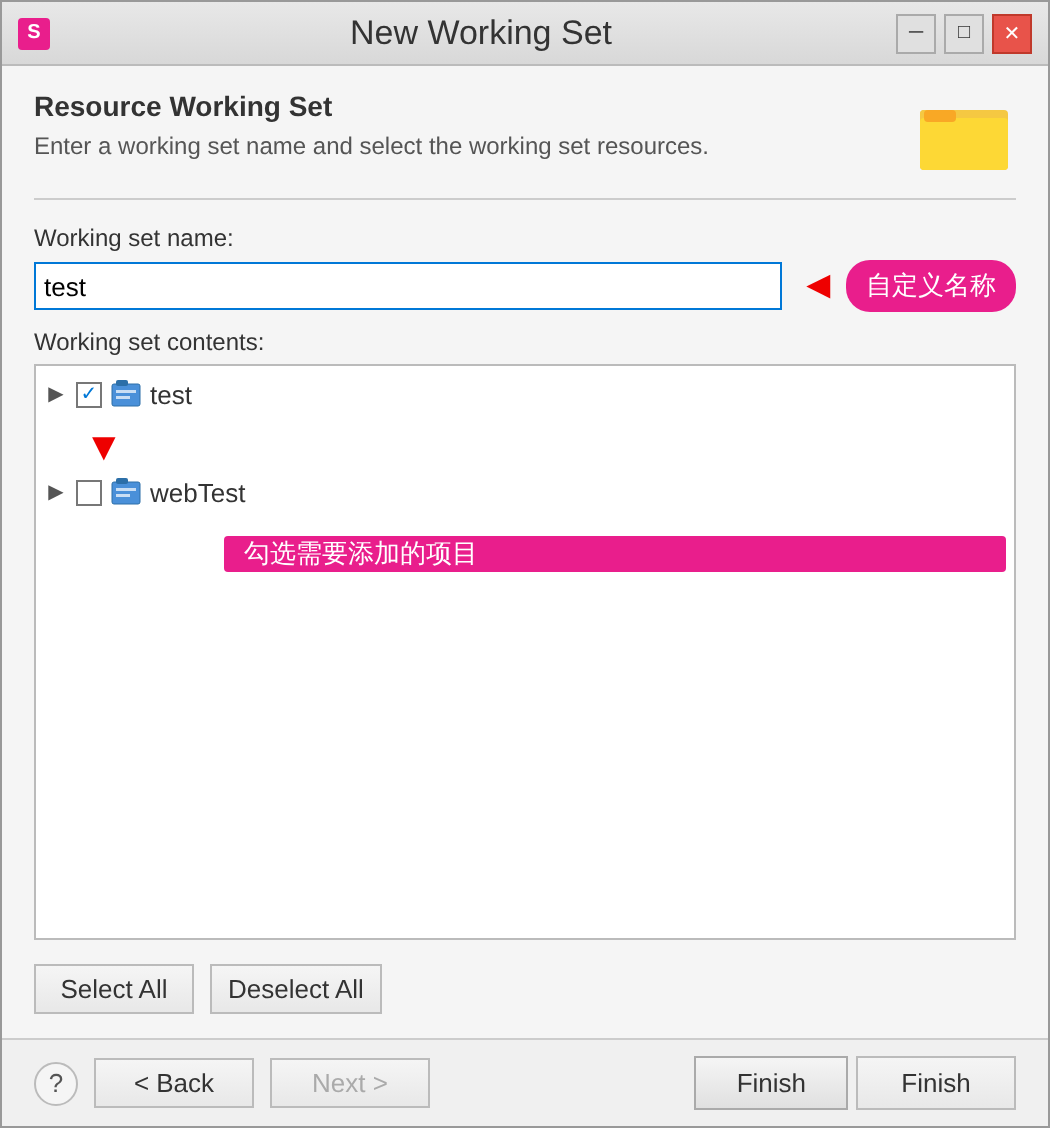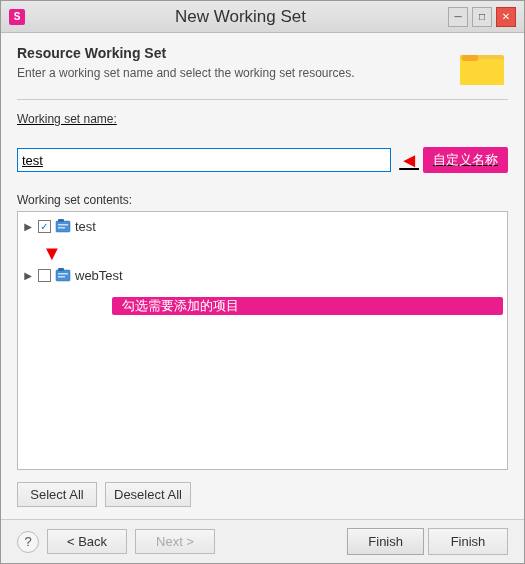--- a/index.html
+++ b/index.html
@@ -105,22 +105,21 @@
       margin-top: 2px;
     }
     .divider {
       height: 1px;
       background: #ccc;
       margin: 4px 0;
     }
     .field-section {
       display: flex;
       flex-direction: column;
-      gap: 21px;
-      text-decoration: underline;
+      gap: 4px;
     }
     .field-label {
       font-size: 12px;
       color: #333;
     }
     .field-row {
       display: flex;
       align-items: center;
       gap: 8px;
     }
@@ -141,29 +140,28 @@
     .red-arrow {
       color: #e00;
       font-size: 20px;
       font-weight: bold;
     }
     .annotation-box {
       background: #e91e8c;
       color: white;
       padding: 4px 10px;
       font-size: 13px;
-      border-radius: 2px;
+      border-radius: 12px;
       white-space: nowrap;
     }
     .tree-section {
       display: flex;
       flex-direction: column;
       gap: 4px;
       flex: 1;
-      margin-top: 12px;
     }
     .tree-label {
       font-size: 12px;
       color: #333;
     }
     .tree-container {
       flex: 1;
       border: 1px solid #bbb;
       background: white;
       padding: 4px;

